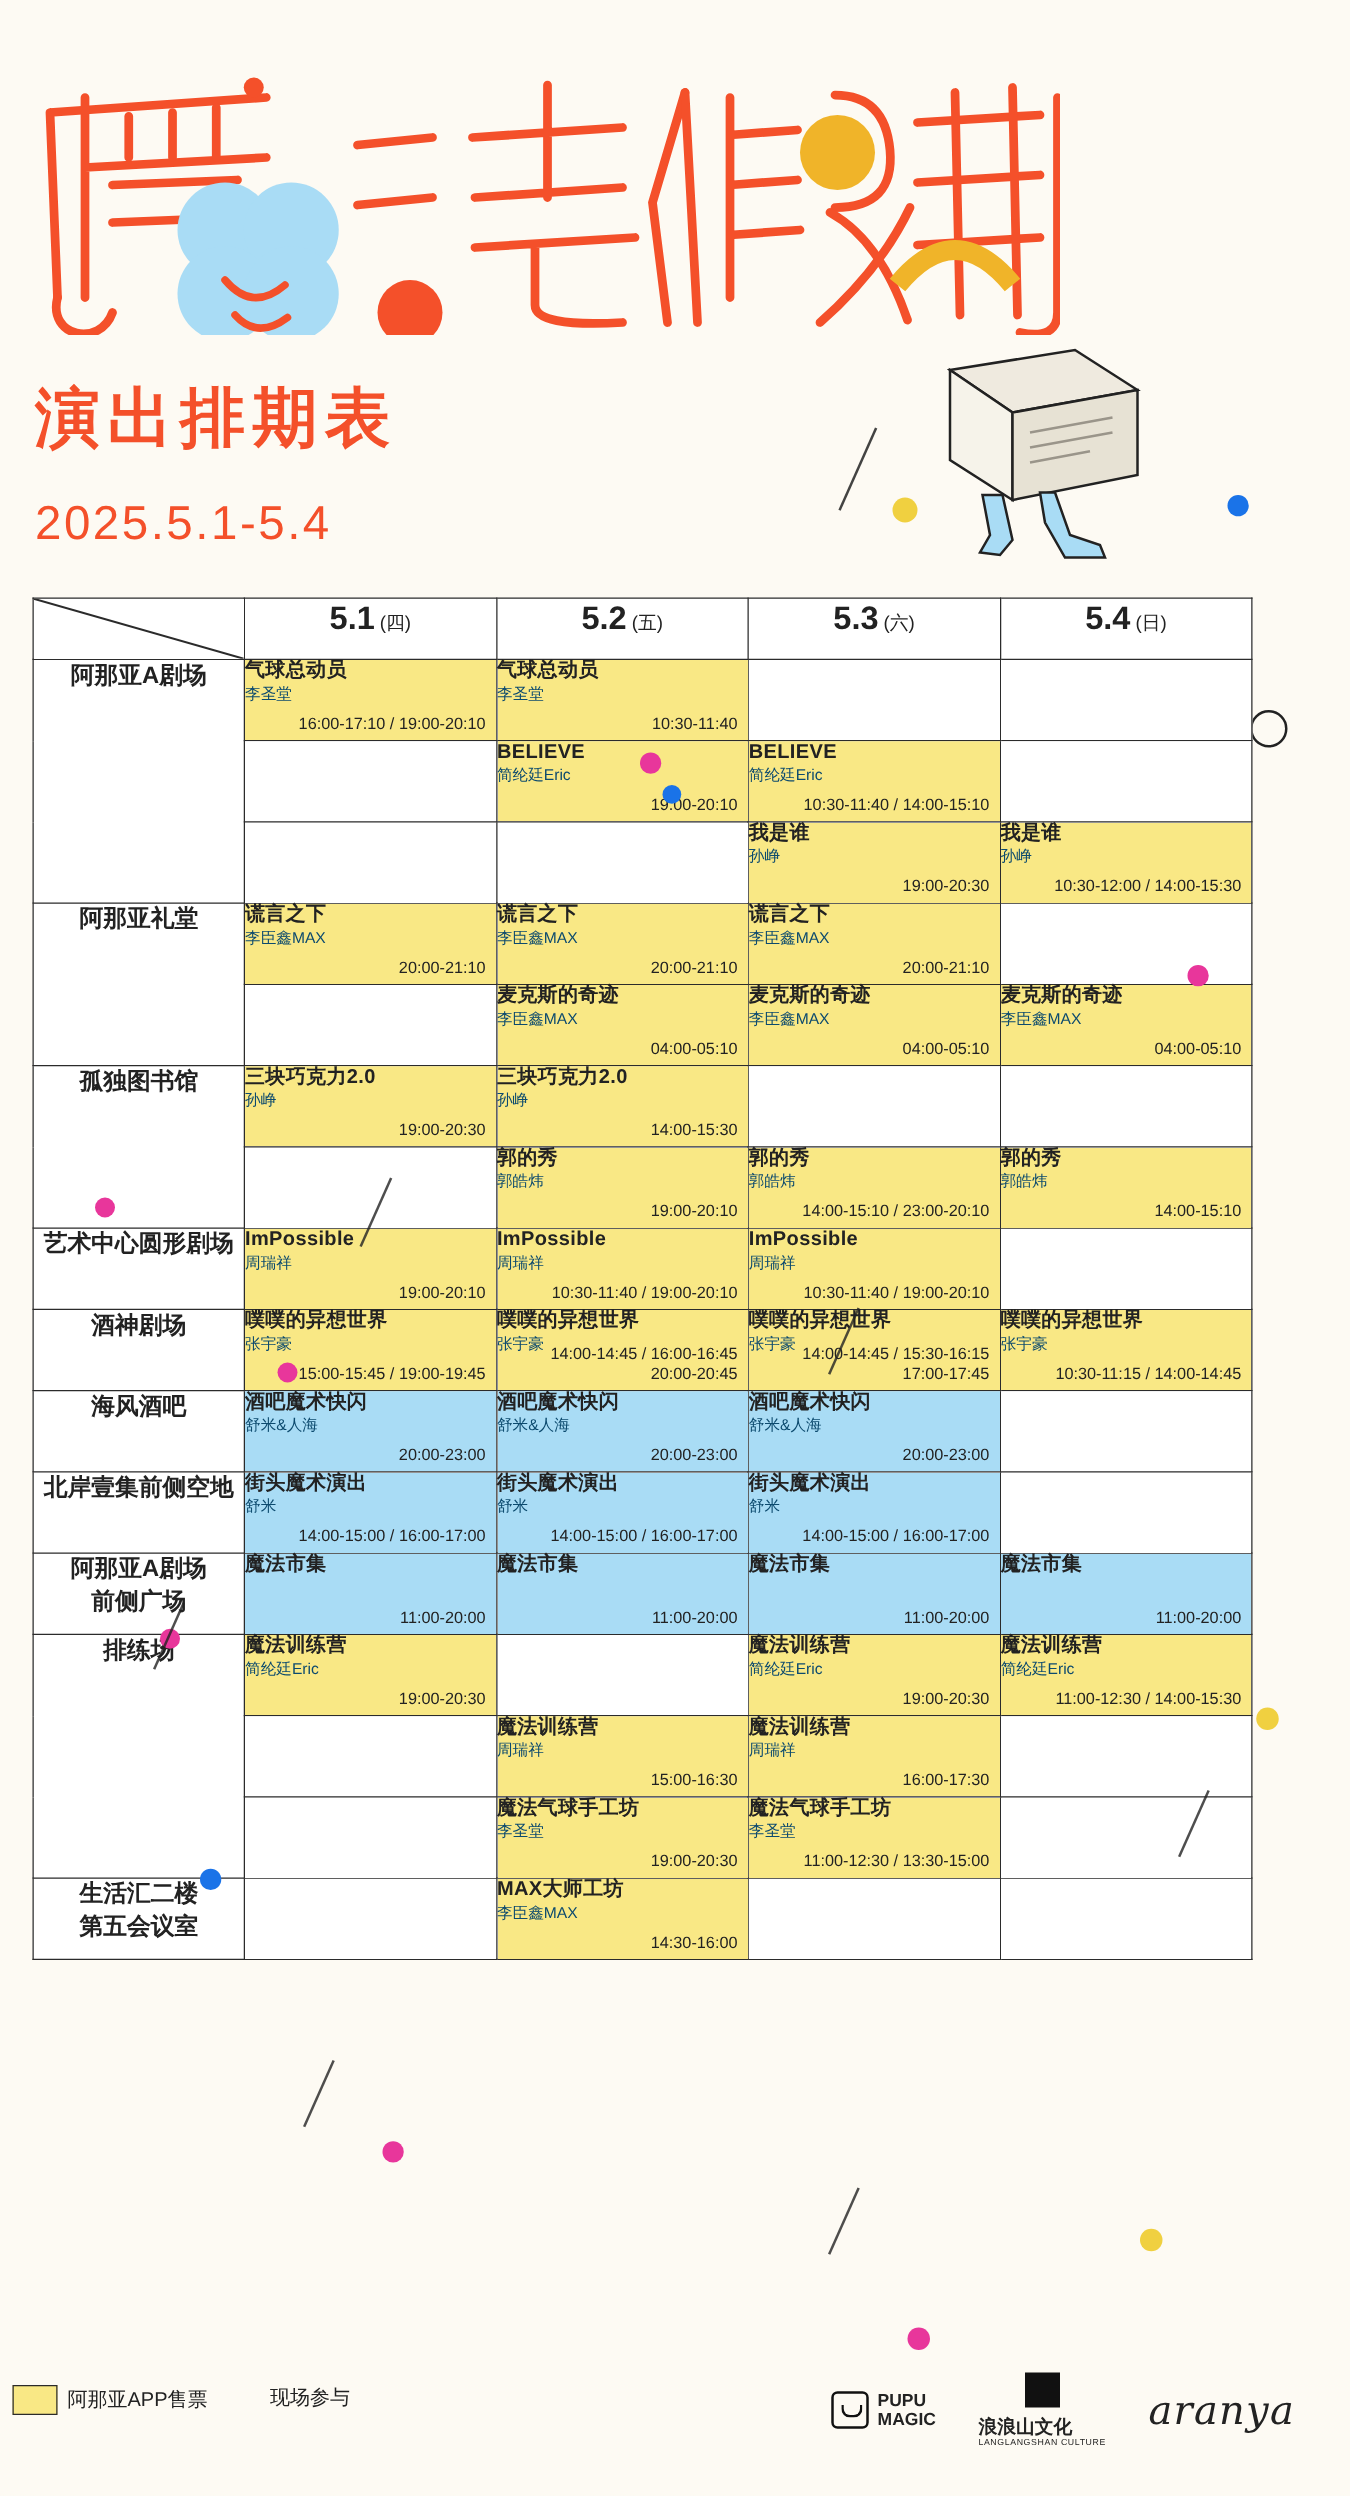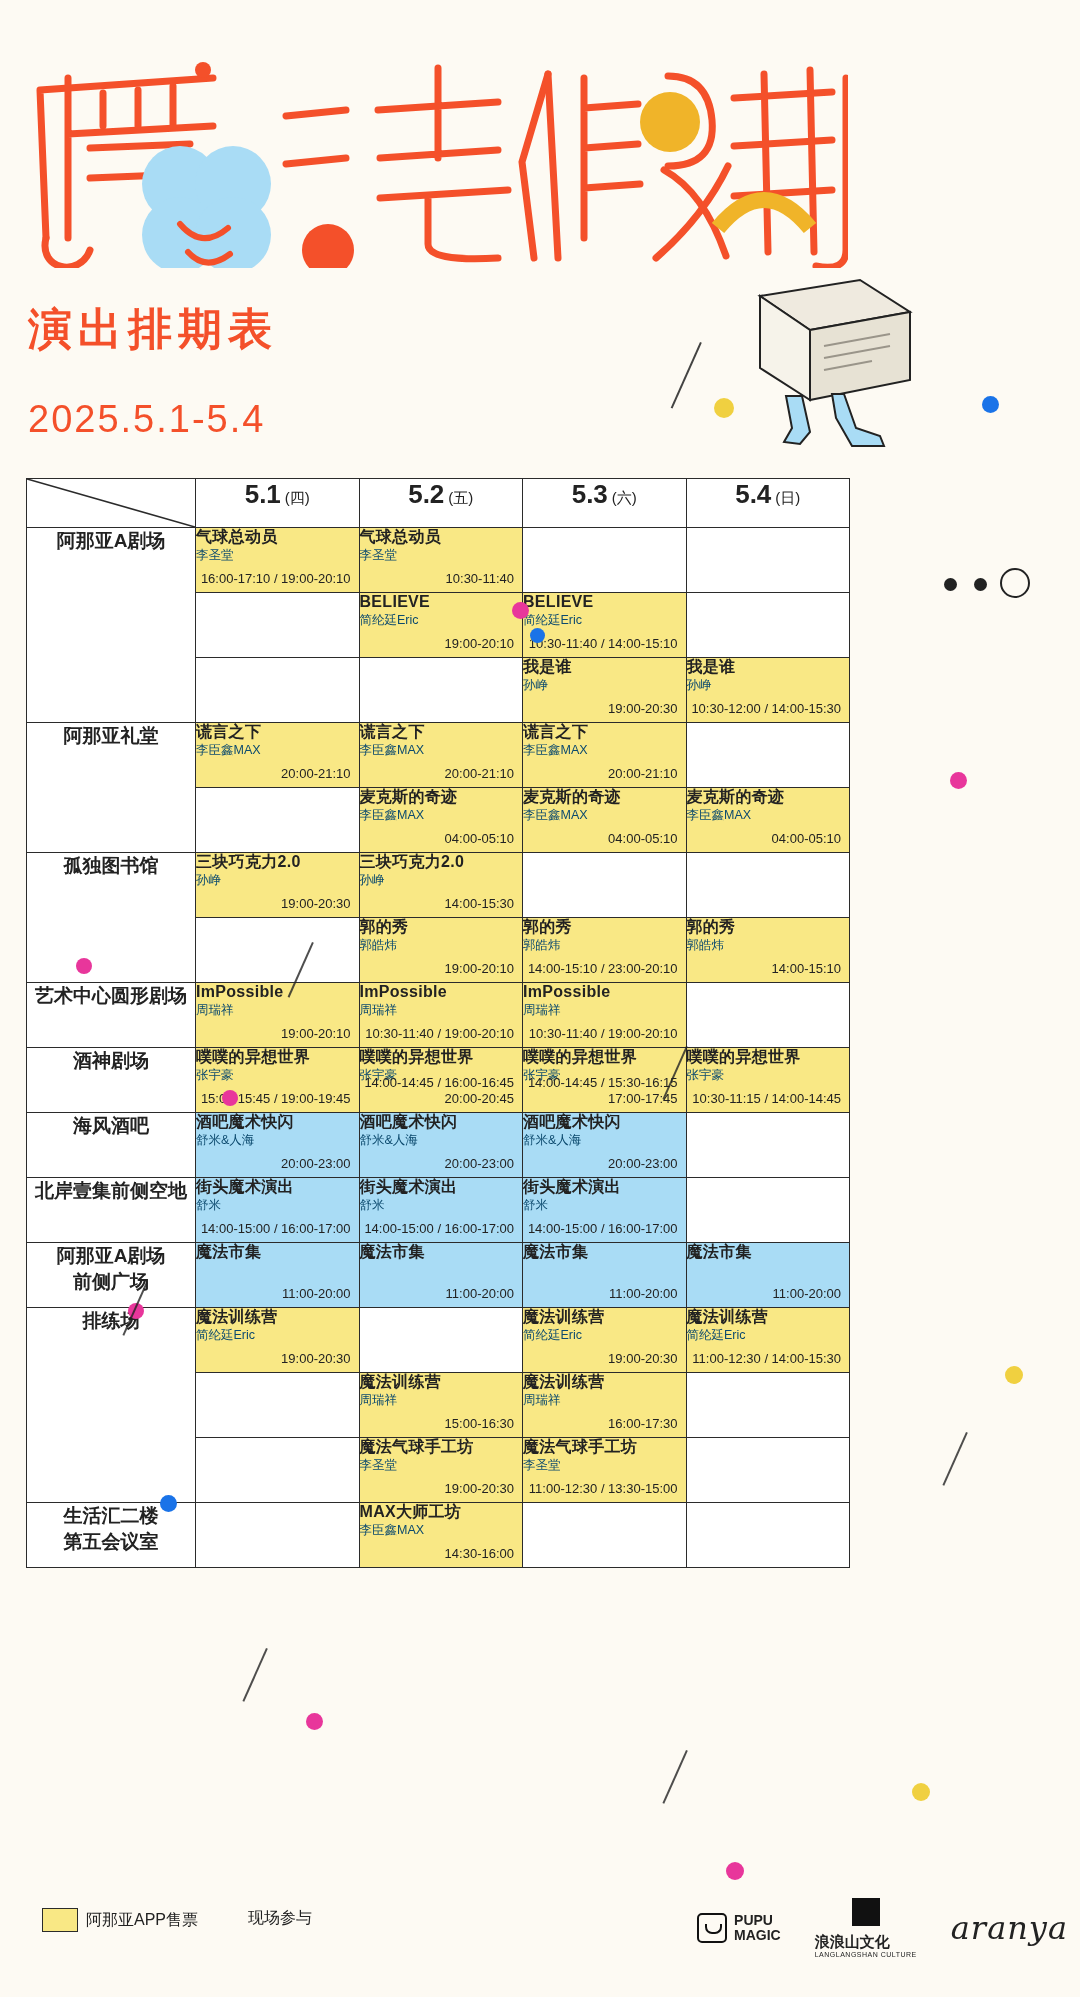--- a/index.html
+++ b/index.html
@@ -13,37 +13,37 @@
   
   .dot{position:absolute;border-radius:50%;}
   .ring{position:absolute;border-radius:50%;border:2px solid #222;}
   .slash{position:absolute;width:2px;background:#222;transform-origin:top left;}
 
   
   #header{position:relative;height:470px;}
   .logo-wrap{position:absolute;left:28px;top:38px;width:820px;height:230px;}
   .title-cn{
     position:absolute;left:28px;top:300px;
-    font-size:44px;font-weight:bold;color:#f4502a;
+    font-size:52px;font-weight:bold;color:#f4502a;
     letter-spacing:6px;
     font-family:"DejaVu Sans","Liberation Sans",sans-serif;
   }
   .title-date{
     position:absolute;left:28px;top:398px;
     font-size:38px;color:#f4502a;letter-spacing:2px;
     font-family:"Liberation Sans",sans-serif;
   }
   
   .box-ill{position:absolute;left:740px;top:268px;width:190px;height:190px;}
 
   
   table.sched{
     position:absolute;left:26px;top:478px;
     border-collapse:collapse;
-    width:824px;
+    width:976px;
     table-layout:fixed;
     background:#fff;
   }
   table.sched td, table.sched th{
     border:1px solid #2b2b2b;
     vertical-align:top;
     padding:0;
   }
   .venue{
     width:168px;
@@ -78,21 +78,21 @@
   .cell .p{font-size:12.5px;color:#0c4a6e;margin-top:2px;line-height:1.2;}
   .cell .time{
     font-size:13px;text-align:right;line-height:1.25;
     position:absolute;right:8px;bottom:5px;white-space:pre-line;
   }
   .yellow{background:#f9e885;}
   .blue{background:#a9dcf5;}
   .white{background:#fff;}
 
   
-  #footer{position:absolute;left:40px;top:1898px;width:1028px;height:70px;}
+  #footer{position:absolute;left:8px;top:1898px;width:1028px;height:70px;}
   .legend{position:absolute;left:2px;top:10px;display:flex;align-items:center;gap:8px;font-size:16px;}
   .legend .sw{width:34px;height:22px;border:1px solid #2b2b2b;}
   .legend2{position:absolute;left:200px;top:10px;display:flex;align-items:center;gap:8px;font-size:16px;}
   .brands{position:absolute;right:0;top:0;display:flex;align-items:center;gap:34px;}
   .pupu{display:flex;align-items:center;gap:7px;font-size:14px;font-weight:bold;line-height:1.05;}
   .pupu .sq{width:26px;height:26px;border:2.5px solid #111;border-radius:5px;position:relative;}
   .pupu .sq:after{content:"";position:absolute;left:6px;top:9px;width:13px;height:8px;border:2px solid #111;border-top:none;border-radius:0 0 7px 7px;}
   .lang{display:flex;align-items:center;gap:8px;flex-direction:column;}
   .lang .blk{width:28px;height:28px;background:#111;}
   .lang .txt{font-size:15px;font-weight:bold;line-height:1.1;}

